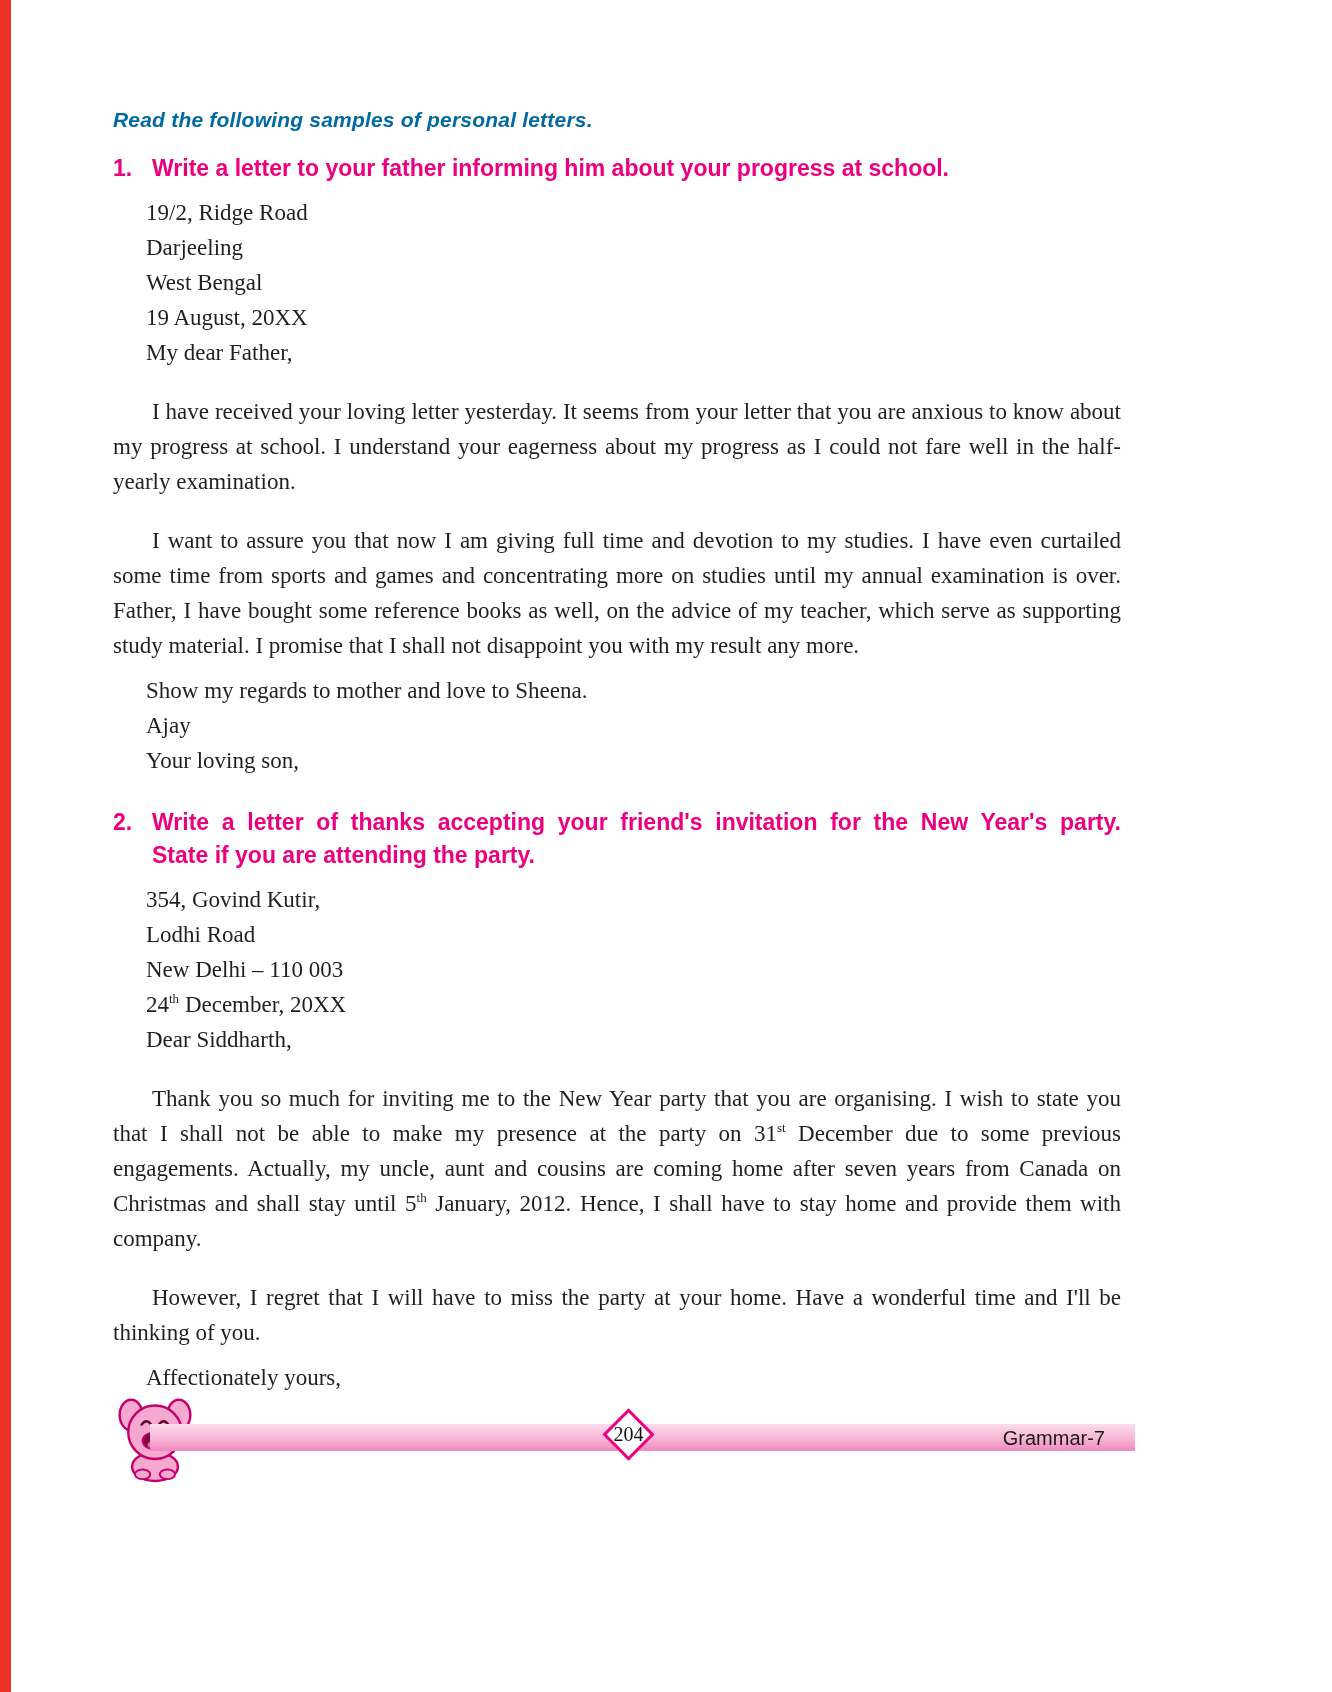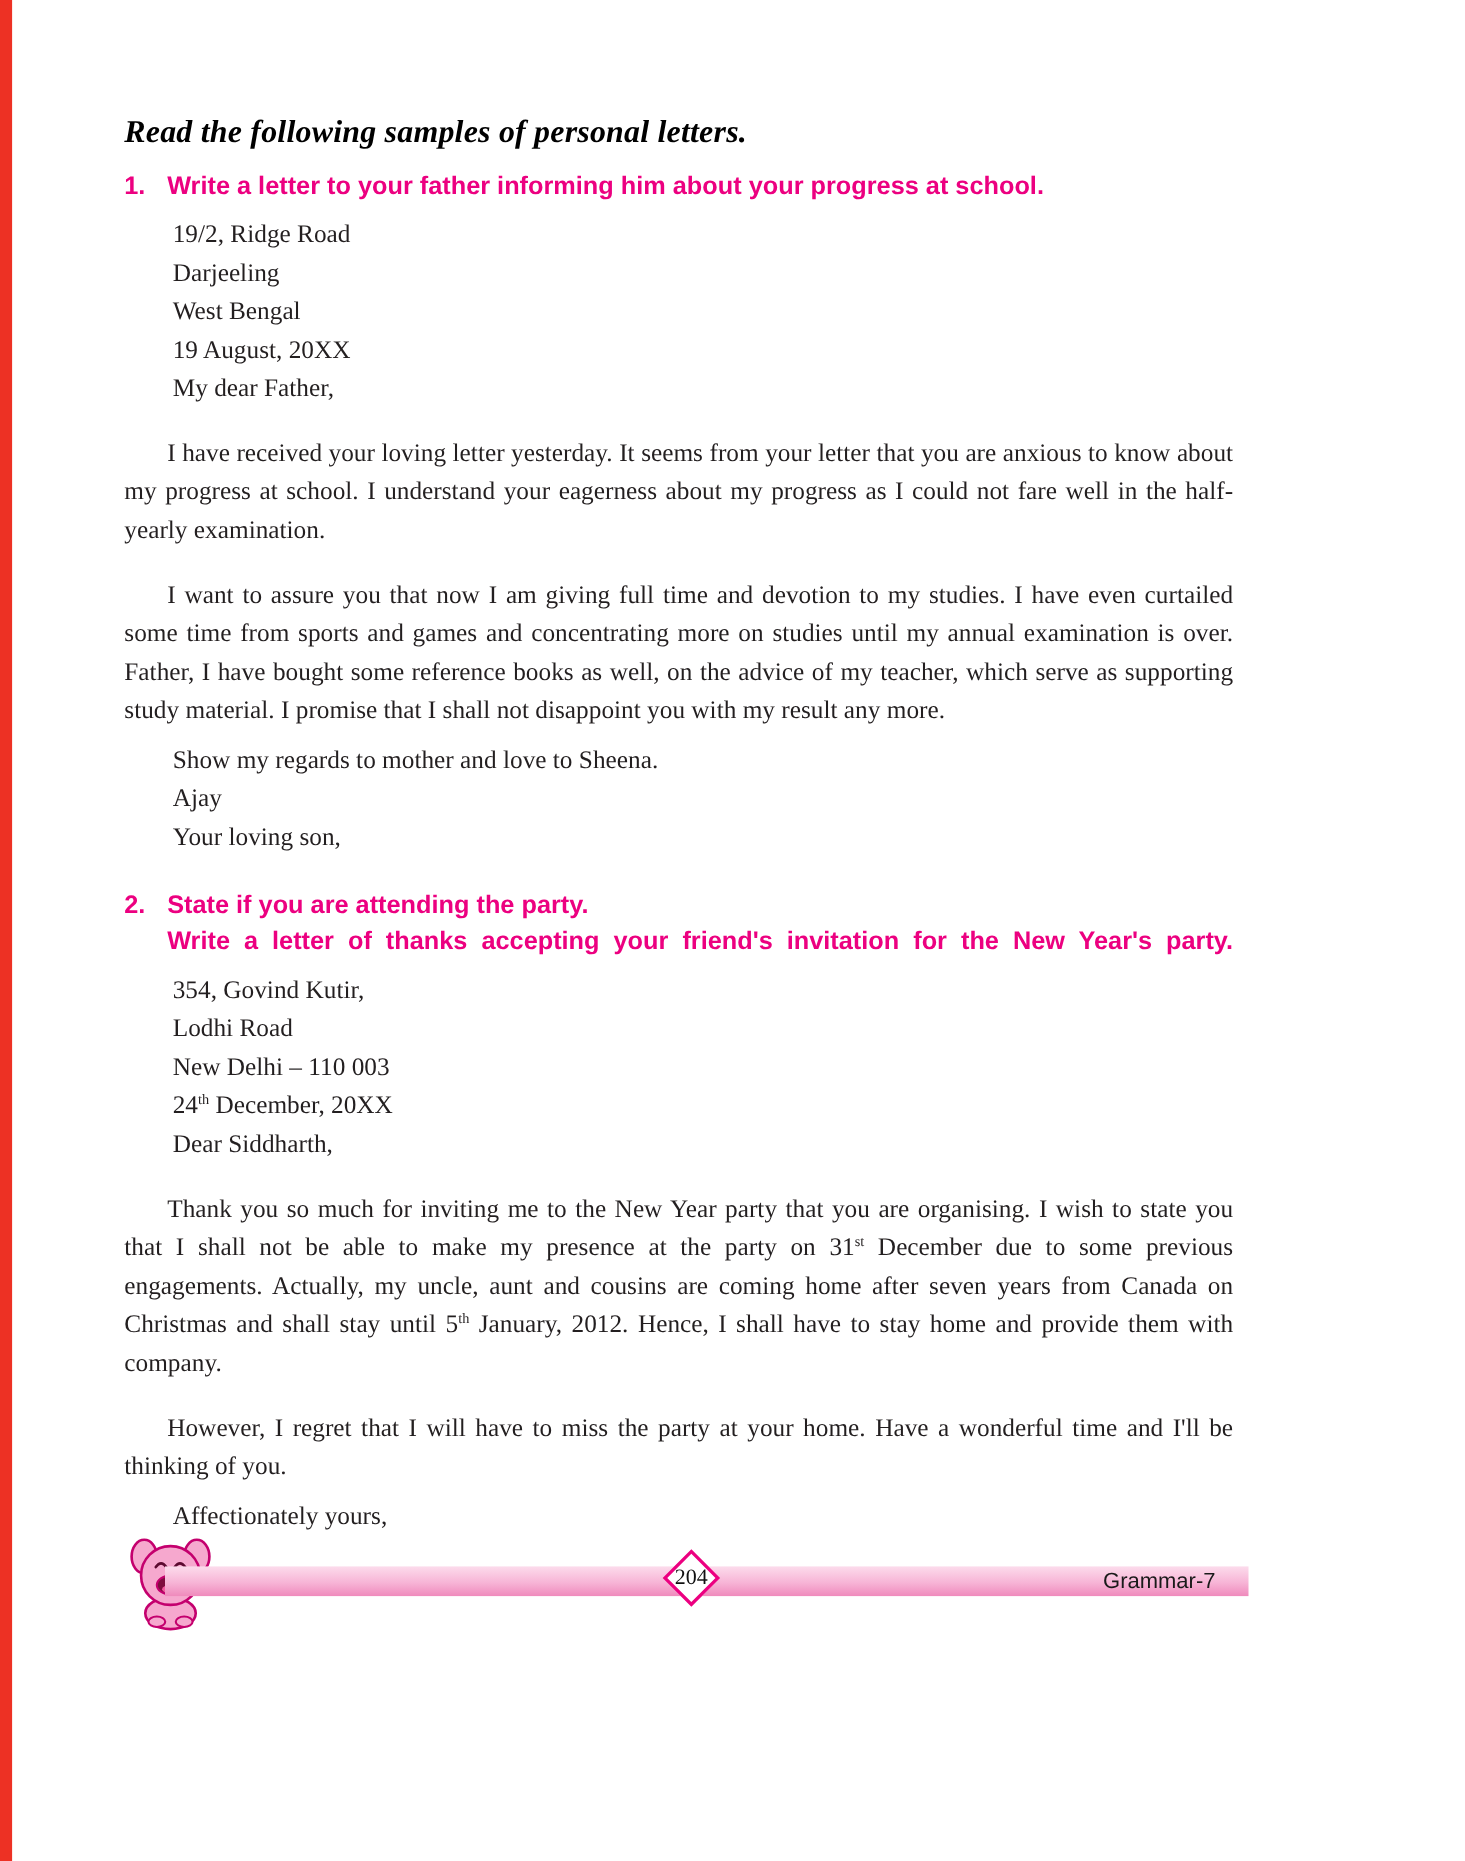--- a/index.html
+++ b/index.html
@@ -1,32 +1,32 @@
 <!DOCTYPE html>
 <html><head>
 <meta charset="utf-8">
 <style>
   html,body{margin:0;padding:0;background:#ffffff;}
   .page{position:relative;width:1332px;height:1692px;background:#ffffff;overflow:hidden;
         font-family:"Liberation Serif",serif;color:#231f20;}
   .spine{position:absolute;left:0;top:0;width:11px;height:100%;background:#ed3124;}
   .content{position:absolute;left:113px;top:104px;width:1008px;font-size:23px;line-height:35px;}
 
-  .intro{margin:0 0 16px;font-family:Liberation Serif, serif;font-style:italic;font-weight:bold;
-         font-size:29px;line-height:32px;color:#000000;letter-spacing:.2px;}
+  .intro{margin:0 0 16px;font-family:Liberation Sans, sans-serif;font-style:italic;font-weight:bold;
+         font-size:21px;line-height:32px;color:#0369a1;letter-spacing:.2px;}
 
   .question{display:flex;margin:0 0 10px;font-family:"Liberation Sans",sans-serif;font-weight:bold;
             font-size:23px;line-height:33px;color:#ec0080;}
   .qnum{flex:none;width:39px;}
   .qtext{flex:1;}
   .qline{display:block;}
   .qline.just{text-align:justify;text-align-last:justify;}
   .q2{margin-top:28px;}
 
-  .addr{margin-left:44px;}
+  .addr{margin-left:33px;}
   .para{margin:24px 0 7px;text-indent:39px;text-align:justify;}
   .closing-block{margin-top:10px;}
   sup{font-size:13px;line-height:0;vertical-align:super;}
 
   .footer-bar{position:absolute;left:150px;top:1424px;width:985px;height:27px;
               background:linear-gradient(180deg,#fcdcec 0%,#f7b4d6 55%,#ef8abc 100%);}
   .diamond{position:absolute;left:460px;top:-8px;width:31px;height:31px;background:#ffffff;
            border:3px solid #ec0080;transform:rotate(45deg);}
   .diamond-num{position:absolute;inset:0;display:flex;align-items:center;justify-content:center;
                transform:rotate(-45deg);font-family:"Liberation Serif",serif;font-size:20px;color:#111111;}
@@ -60,22 +60,22 @@
       <p class="para">I want to assure you that now I am giving full time and devotion to my studies. I have even curtailed some time from sports and games and concentrating more on studies until my annual examination is over. Father, I have bought some reference books as well, on the advice of my teacher, which serve as supporting study material. I promise that I shall not disappoint you with my result any more.</p>
 
       <div class="addr closing-block">Show my regards to mother and love to Sheena.</div>
       <div class="addr">Ajay</div>
       <div class="addr">Your loving son,</div>
     </div>
 
     <div class="question q2">
       <span class="qnum">2.</span>
       <span class="qtext">
+          <span class="qline just">Write a letter of thanks accepting your friend's invitation for the New Year's party.</span>
           <span class="qline">State if you are attending the party.</span>
-          <span class="qline just">Write a letter of thanks accepting your friend's invitation for the New Year's party.</span>
         </span>
     </div>
 
     <div class="letter">
       <div class="addr">354, Govind Kutir,</div>
       <div class="addr">Lodhi Road</div>
       <div class="addr">New Delhi – 110 003</div>
       <div class="addr"><span>24</span><sup>th</sup><span> December, 20XX</span></div>
       <div class="addr">Dear Siddharth,</div>
 

